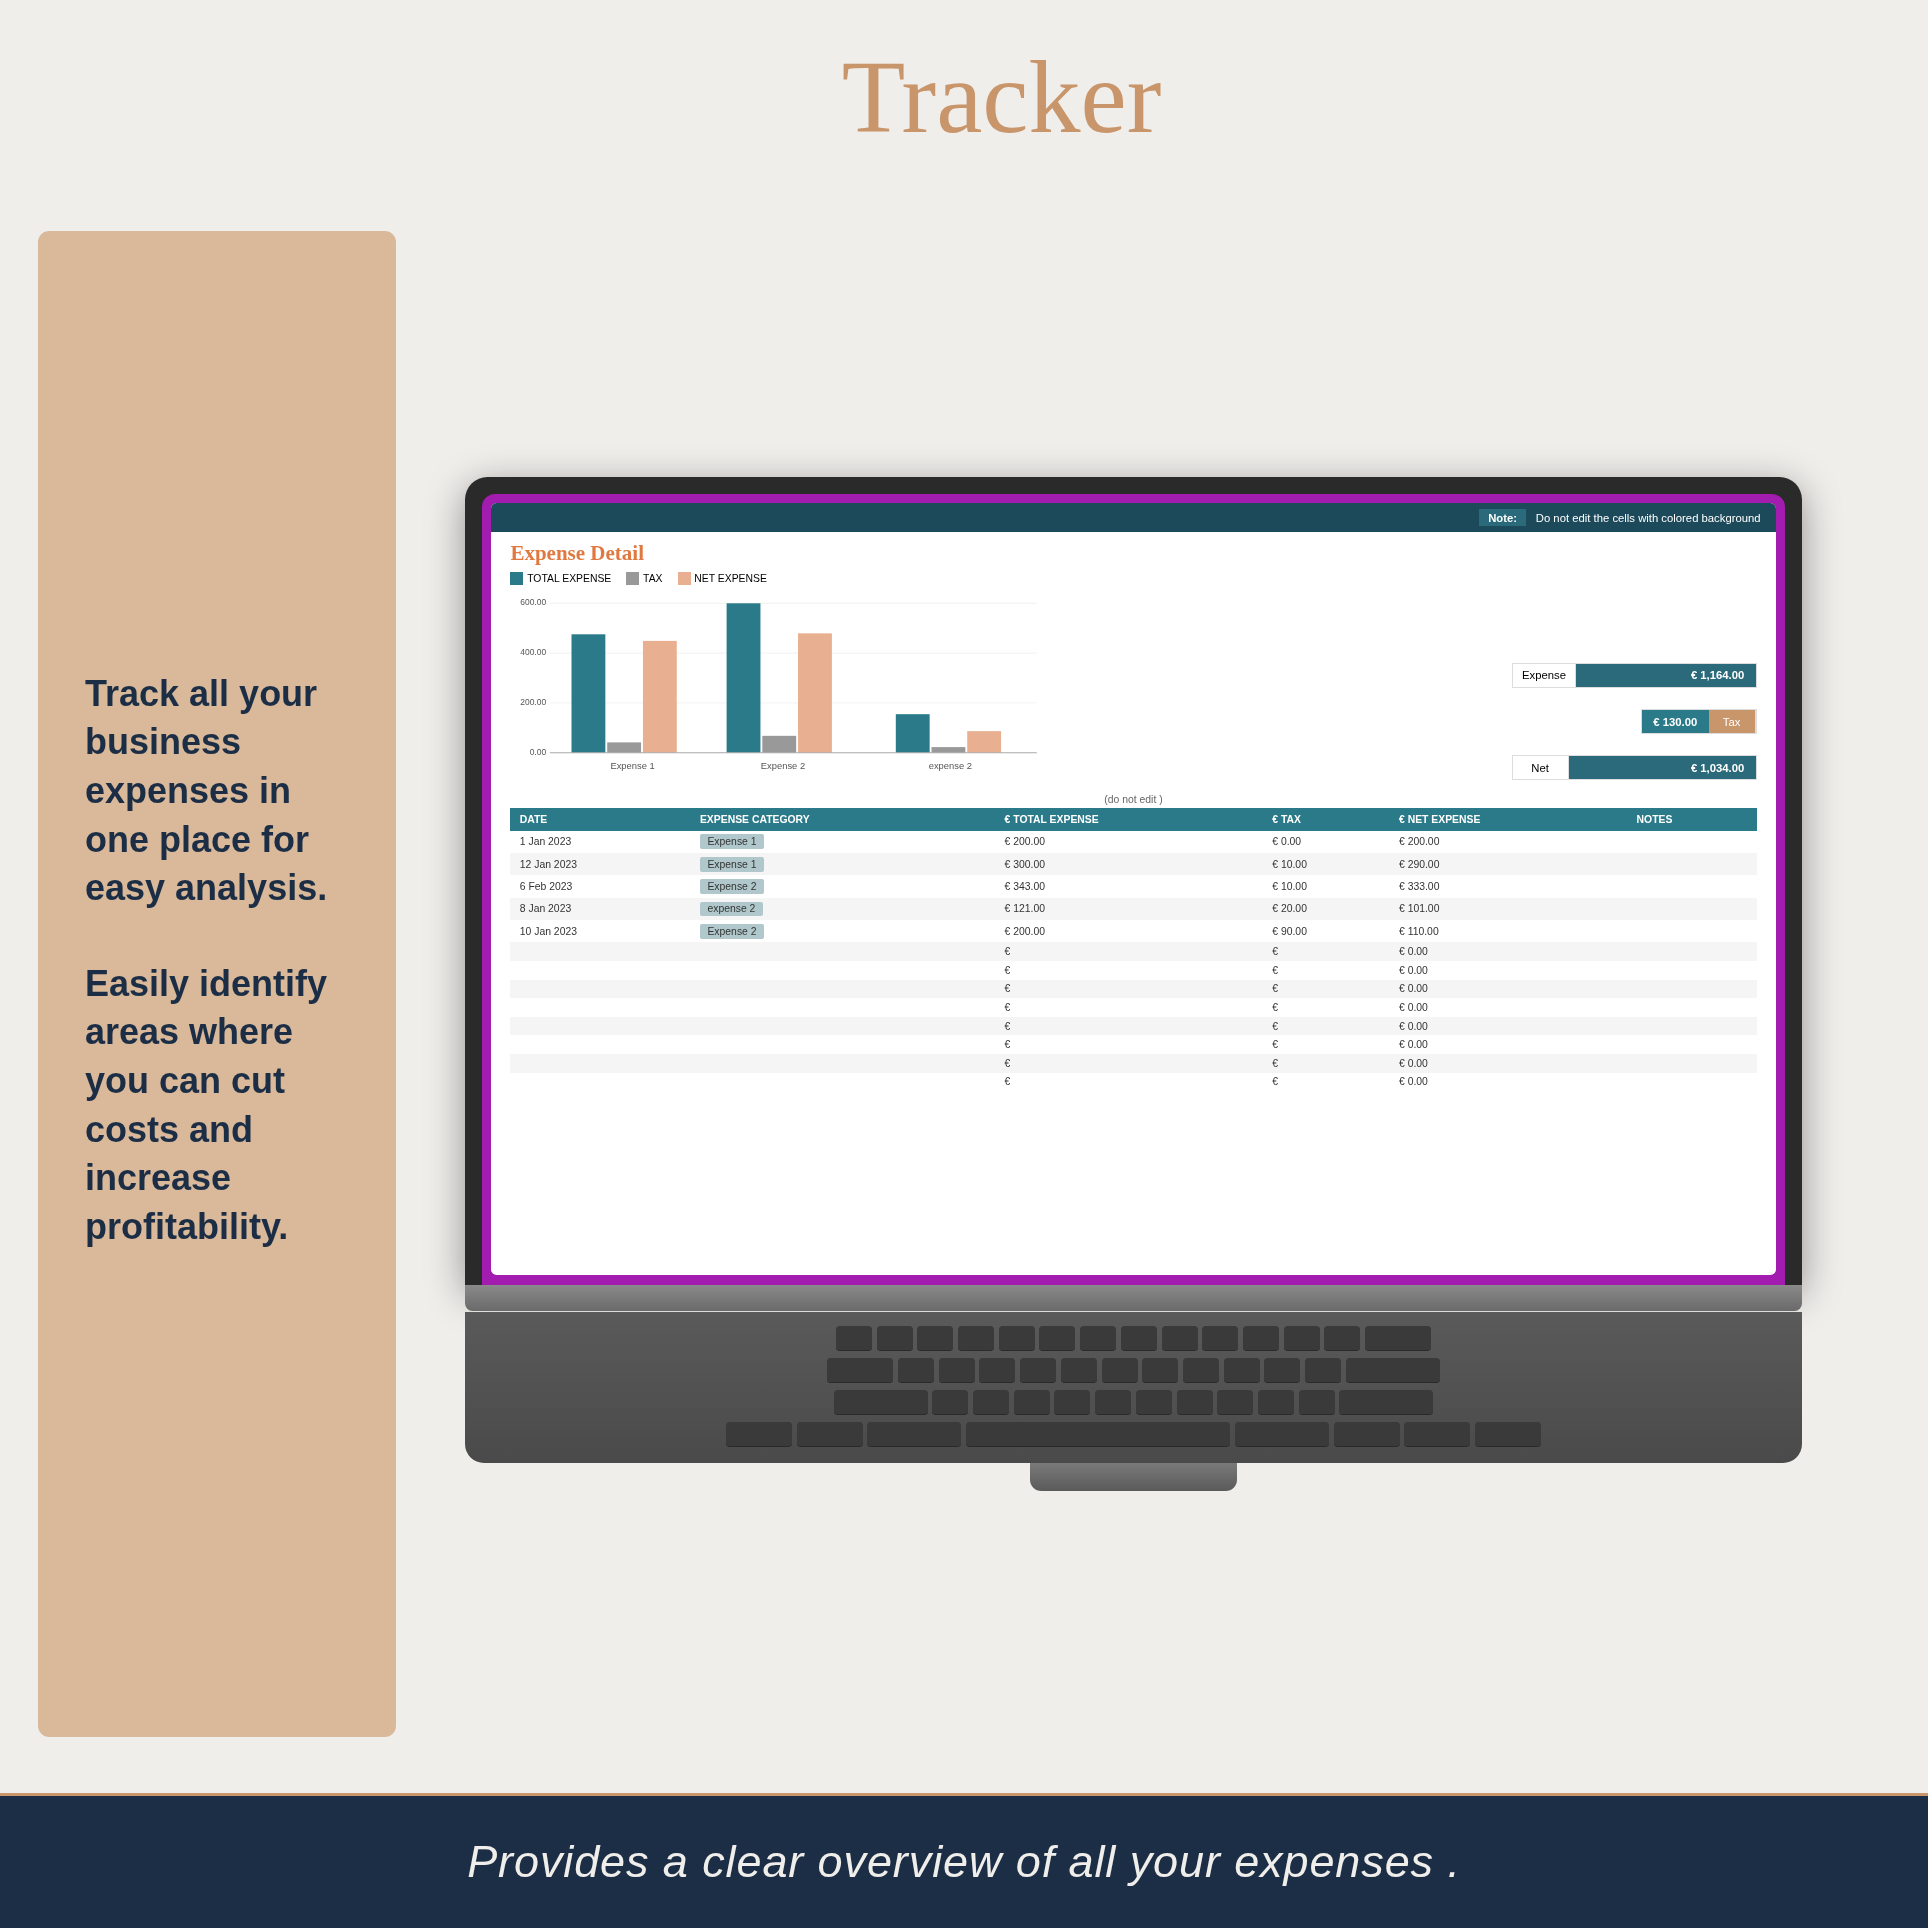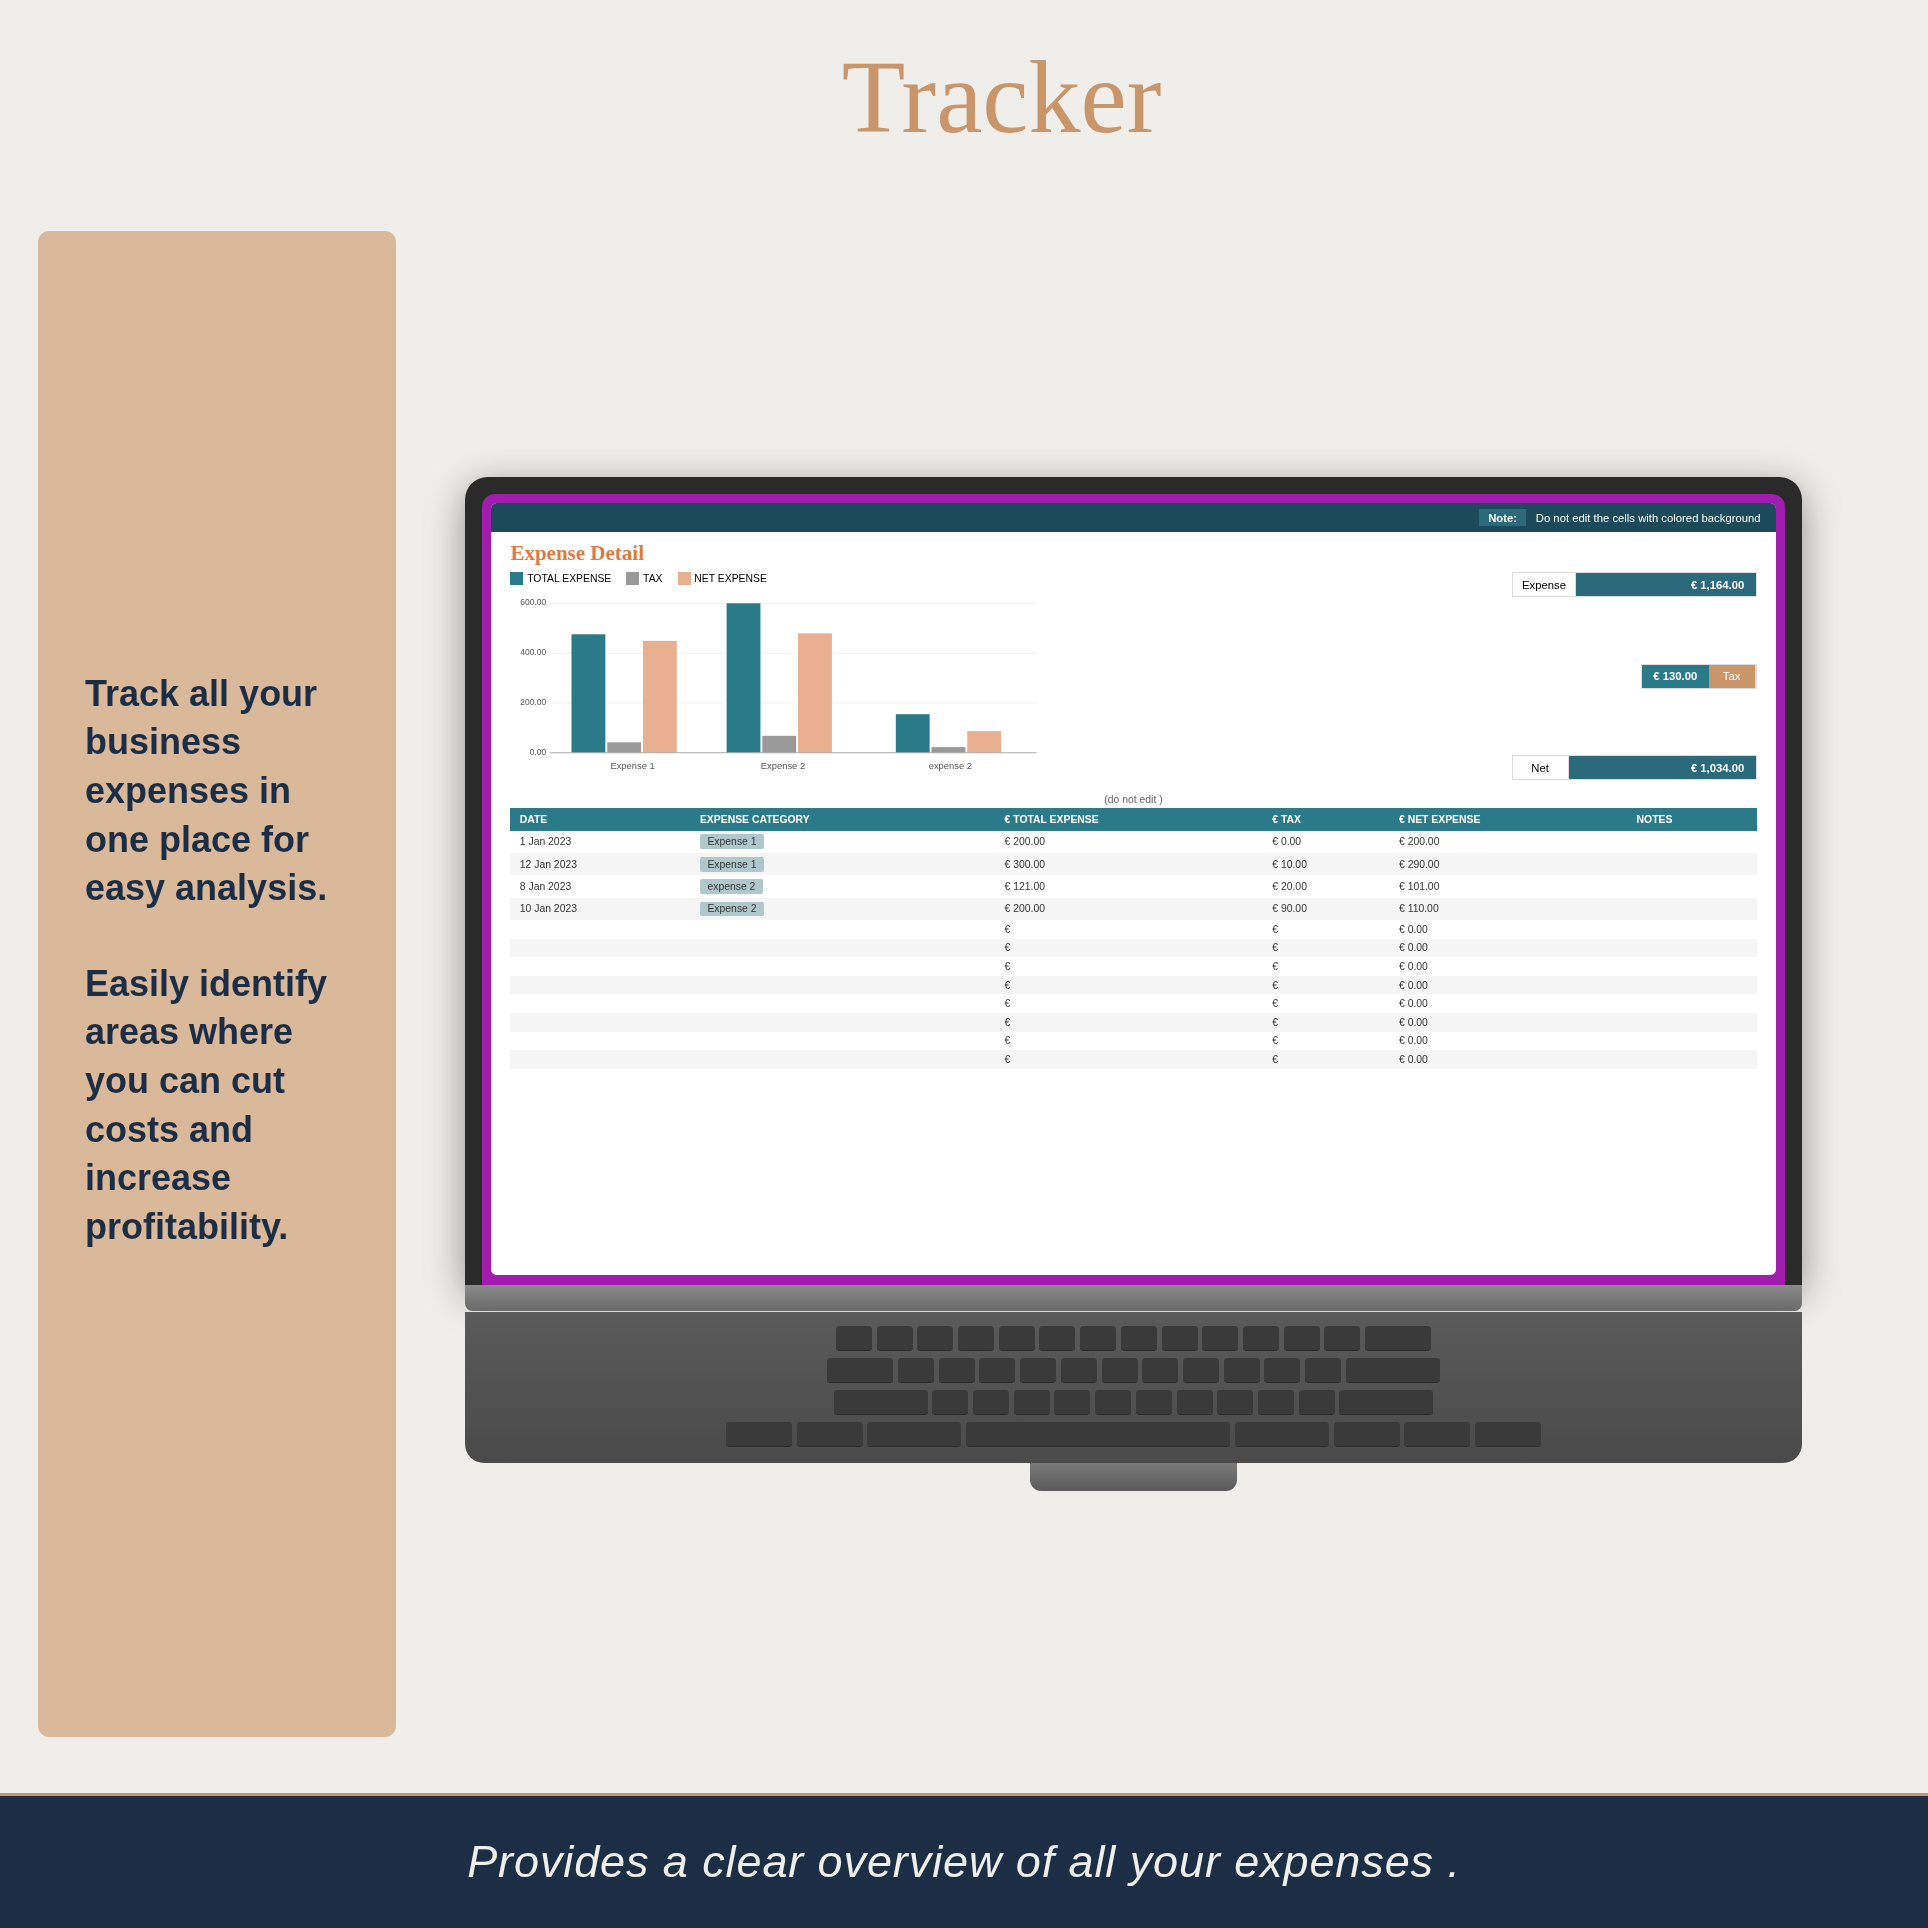--- a/index.html
+++ b/index.html
@@ -229,22 +229,22 @@
     }
 
     .chart-svg-container {
       height: 188px;
     }
 
     .chart-right {
       width: 264px;
       display: flex;
       flex-direction: column;
-      justify-content: space-between;
-      gap: 15px;
+      justify-content: flex-end;
+      gap: 21px;
       padding-left: 19px;
     }
 
     .summary-row {
       display: flex;
       align-items: center;
       gap: 0;
       border: 0.9px solid #ddd;
     }
 
@@ -467,20 +467,28 @@
     </tr>
                       <tr>
       <td>12 Jan 2023</td>
       <td><span class="category-badge">Expense 1</span></td>
       <td>€ 300.00</td>
       <td>€ 10.00</td>
       <td>€ 290.00</td>
       <td></td>
     </tr>
                       <tr>
+      <td>6 Feb 2023</td>
+      <td><span class="category-badge">Expense 2</span></td>
+      <td>€ 343.00</td>
+      <td>€ 10.00</td>
+      <td>€ 333.00</td>
+      <td></td>
+    </tr>
+                      <tr>
       <td>8 Jan 2023</td>
       <td><span class="category-badge">expense 2</span></td>
       <td>€ 121.00</td>
       <td>€ 20.00</td>
       <td>€ 101.00</td>
       <td></td>
     </tr>
                       <tr>
       <td>10 Jan 2023</td>
       <td><span class="category-badge">Expense 2</span></td>

